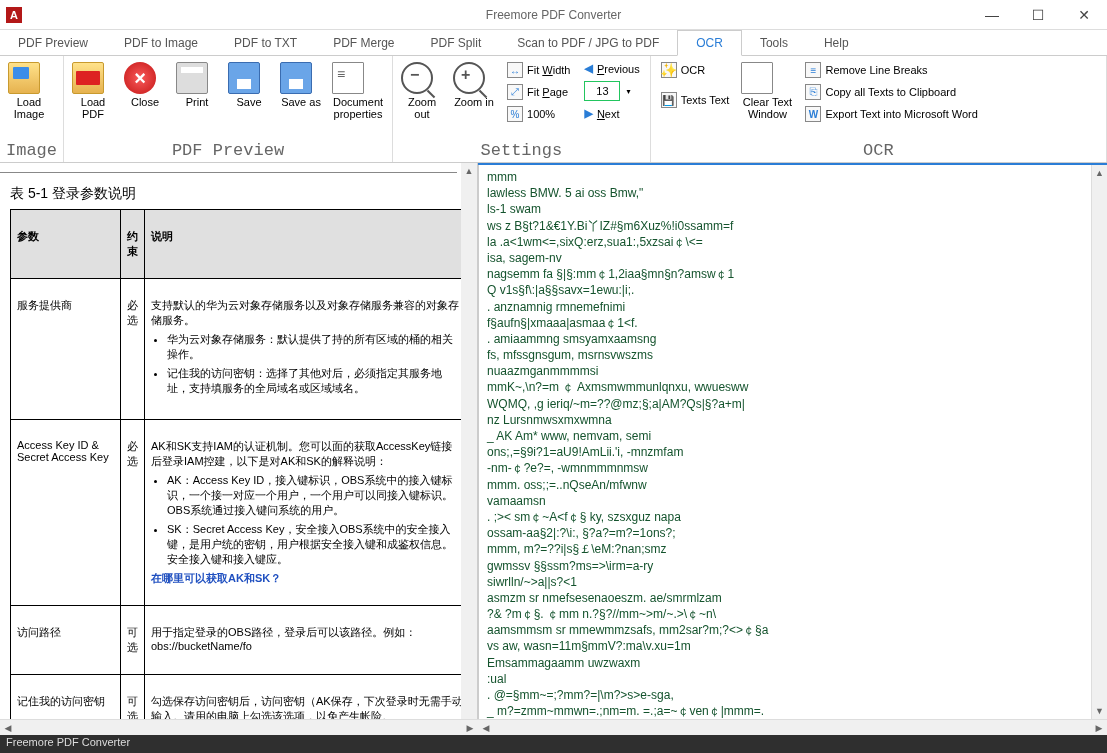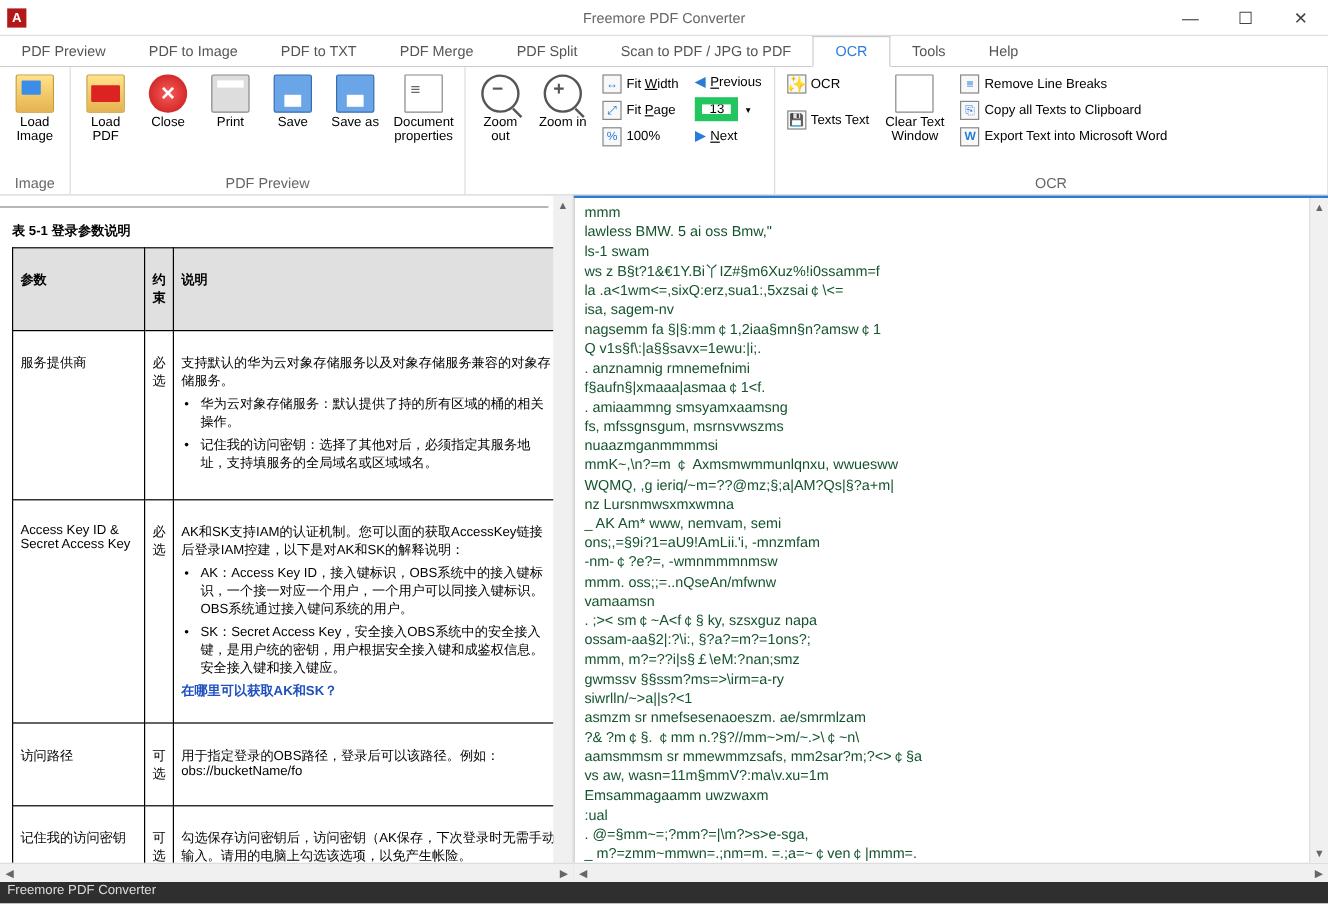--- a/index.html
+++ b/index.html
@@ -84,28 +84,28 @@
       padding: 4px 6px 0;
     }
     .ribbon-group-body {
       display: flex;
       align-items: flex-start;
       gap: 6px;
       flex: 1;
     }
     .ribbon-group-label {
       text-align: center;
-      font-size: 12px;
+      font-size: 17px;
       color: #666;
       padding: 2px 0;
+      font-family: Liberation Mono, monospace;
     }
     .big-btn {
       display: flex;
       flex-direction: column;
-      align-items: center;
       justify-content: flex-start;
       width: 46px;
       padding: 2px;
       text-align: center;
       font-size: 11px;
       line-height: 1.1;
       cursor: pointer;
     }
     .big-btn .ico {
       width: 32px; height: 32px;
@@ -122,21 +122,21 @@
       align-items: center;
       gap: 4px;
       padding: 2px 4px;
       font-size: 11px;
       cursor: pointer;
       white-space: nowrap;
     }
     .dropdown-mark { font-size: 8px; margin-left: 2px; }
     .zoom-input {
       width: 36px; height: 20px;
-      border: 6px solid #22c55e;
+      border: 1px solid #22c55e;
       font-size: 11px;
       text-align: center;
     }
     .content {
       display: flex;
       height: 572px;
       position: relative;
     }
     .left-pane {
       width: 478px;
@@ -197,23 +197,23 @@
       font-size: 11px;
       padding: 1px 6px;
     }
     .pdf-page {
       background: #fff;
       padding: 10px 0 0 10px;
       font-size: 11px;
       color: #000;
     }
     .pdf-title {
-      font-weight: bold;
+      font-weight: normal;
       margin-bottom: 6px;
-      font-size: 11px;
+      font-size: 14px;
     }
     .pdf-table {
       border-collapse: collapse;
       width: 460px;
     }
     .pdf-table th, .pdf-table td {
       border: 1.5px solid #000;
       padding: 19px 6px;
       font-size: 11px;
       text-align: left;
@@ -369,20 +369,21 @@
         <div class="small-btn">
           <input class="zoom-input" value="13" style="">
             <span class="dropdown-mark">▾</span>
         </div>
         <div class="small-btn">
           <span class="arrow-blue">▶</span>
           <span><span class="underline-letter">N</span>ext</span>
         </div>
       </div>
     </div>
+    <div class="ribbon-group-label">Settings</div>
   </div>
   <div class="ribbon-group" style="flex:1">
     <div class="ribbon-group-body">
       <div class="small-btns">
         <div class="small-btn">
           <span class="ico-small ico-wand">✨</span>
           <span>OCR</span>
         </div>
         <div style="height:6px"></div>
         <div class="small-btn">

